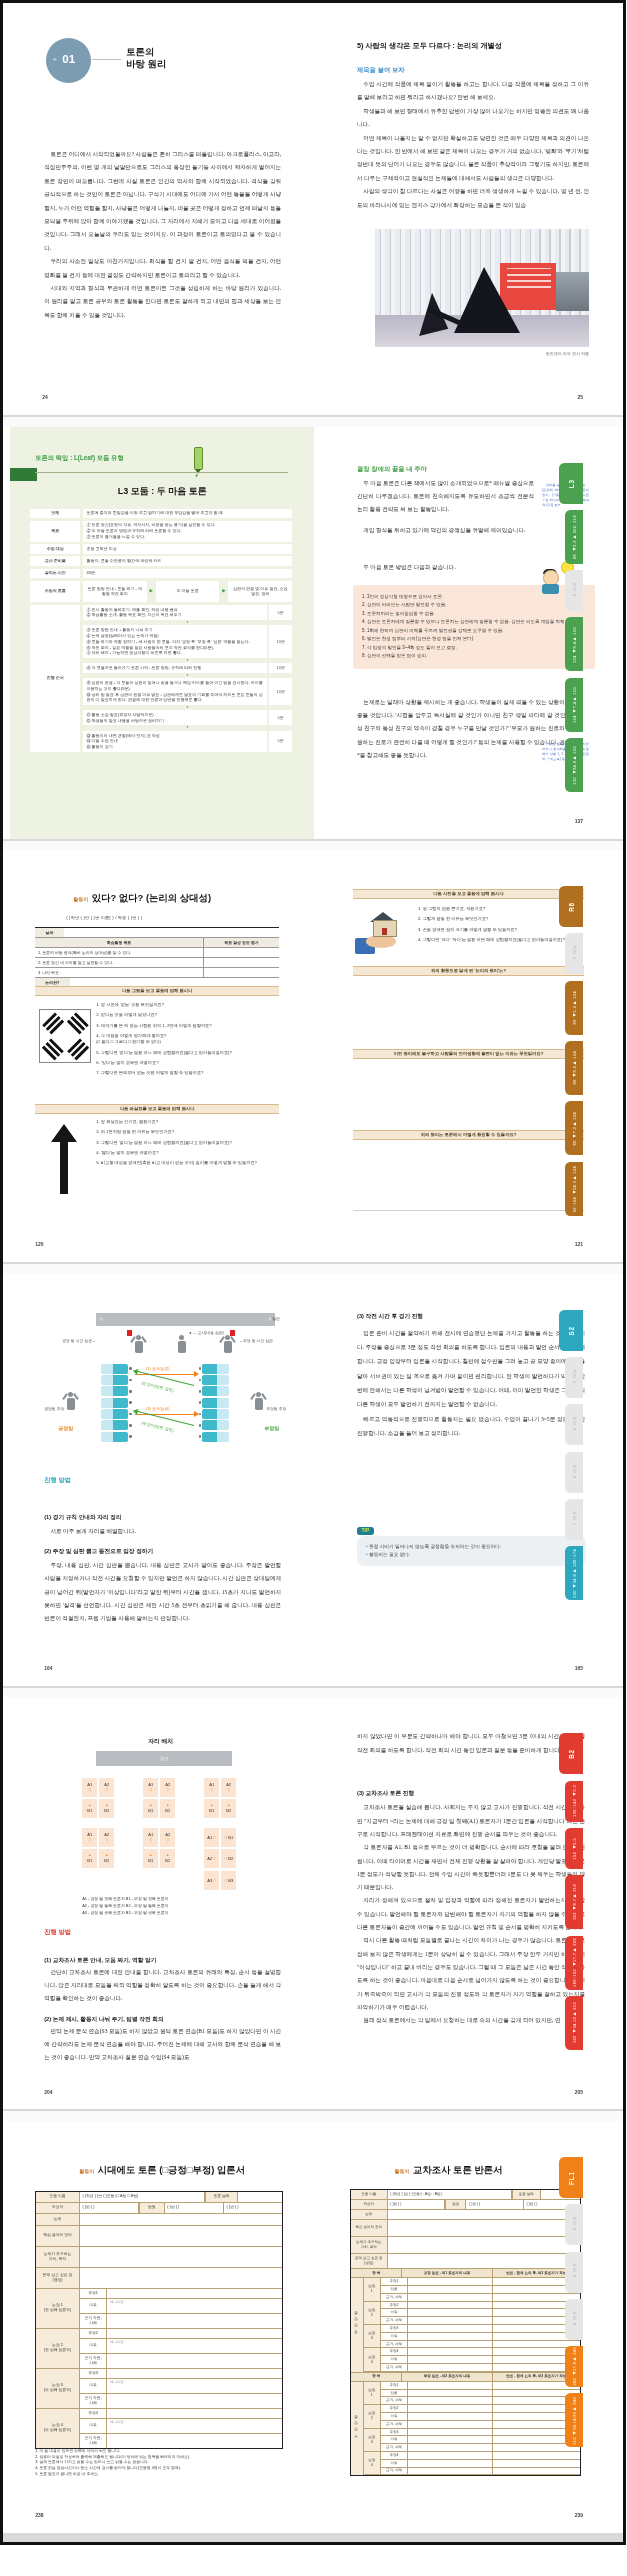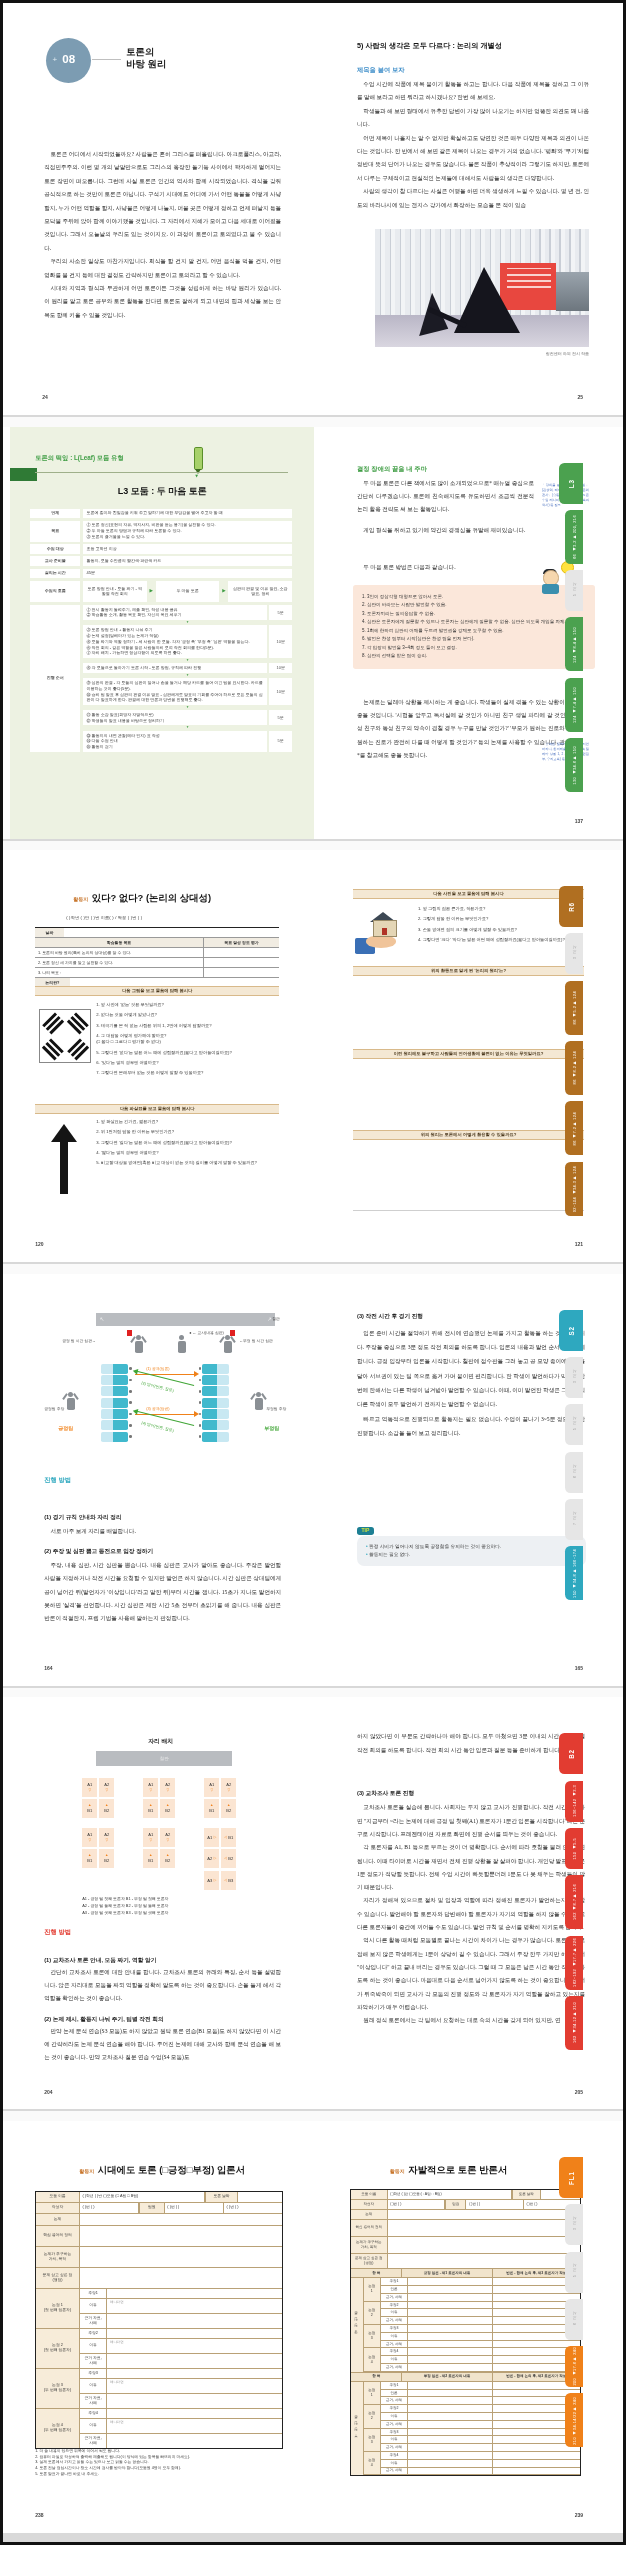--- a/index.html
+++ b/index.html
@@ -150,21 +150,21 @@
 </style>
 </head>
 <body>
 
 <div id="frame">
 
   <div class="spread">
     <div class="pg lp">
       <div class="badge">
         <span class="plus">+</span>
-        <div class="num">08</div>
+        <div class="num">01</div>
       </div>
       <div class="conn"></div>
       <div class="ch-title pre">토론의
 바탕 원리</div>
       <div class="body" style="position:absolute;left:34px;top:145px;width:237px;">
           <p>토론은 어디에서 시작되었을까요? 사람들은 흔히 그리스를 떠올립니다. 아크로폴리스, 아고라, 직접민주주의. 이런 몇 개의 낱말만으로도 그리스의 웅장한 돌기둥 사이에서 왁자하게 벌어지는 토론 장면이 떠오릅니다. 그런데 사실 토론은 인간의 역사와 함께 시작되었습니다. 격식을 갖춰 공식적으로 하는 것만이 토론은 아닙니다. 구석기 시대에도 어디에 가서 어떤 동물을 어떻게 사냥할지, 누가 어떤 역할을 할지, 사냥물은 어떻게 나눌지, 머물 곳은 어떻게 정하고 언제 떠날지 등을 모닥불 주위에 앉아 함께 이야기했을 것입니다. 그 자리에서 지혜가 모이고 다음 세대로 이어졌을 것입니다. 그래서 오늘날의 우리도 있는 것이지요. 이 과정이 토론이고 토의였다고 볼 수 있습니다.</p>
           <p>우리의 사소한 일상도 마찬가지입니다. 회식을 할 건지 말 건지, 어떤 음식을 먹을 건지, 어떤 영화를 볼 건지 등에 대한 결정도 간략하지만 토론이고 토의라고 할 수 있습니다.</p>
           <p>시대와 지역과 형식과 무관하게 어떤 토론이든 그것을 성립하게 하는 바탕 원리가 있습니다. 이 원리를 알고 토론 공부와 토론 활동을 한다면 토론도 잘하게 되고 내면의 힘과 세상을 보는 안목도 함께 키울 수 있을 것입니다.</p>
         </div>
       <div class="pnum" style="left:32px;">24</div>
@@ -872,21 +872,21 @@
           <div>1. 더 쓸 내용이 있으면 뒤쪽에 이어서 써도 됩니다.</div>
           <div>2. 컴퓨터 파일로 작성하여 출력해 제출해도 됩니다(이 양식에 있는 항목을 빠뜨리지 마세요).</div>
           <div>3. 실제 토론에서 가지고 읽을 수는 있으나 보고 읽을 수는 없습니다.</div>
           <div>4. 토론 전날 점심시간이나 청소 시간에 검사를 받아야 합니다(모둠원 4명이 모두 함께).</div>
           <div>5. 토론 발표가 끝나면 바로 내 주세요.</div>
         </div>
       <div class="pnum" style="left:25px;">238</div>
     </div>
     <div class="pg rp">
       <div style="position:absolute;left:0;top:39px;width:269px;text-align:center;">
-        <span class="ws-label">활동지</span><span class="ws-title">자발적으로 토론 반론서</span>
+        <span class="ws-label">활동지</span><span class="ws-title">교차조사 토론 반론서</span>
       </div>
       <div class="form" style="left:36px;top:68px;width:229px;font-size:3.5px;">
         <div class="fr" style="height:9px;">
           <div class="fl" style="flex:0 0 32px;">모둠 이름</div>
           <div class="fc" style="flex:1;">(   )학년 (   )반    (   )모둠 (□ A팀  □ B팀)</div>
           <div class="fl" style="flex:0 0 23px;border-left:0.4px solid #b9a176;">토론 날짜</div>
           <div class="fc" style="flex:0 0 34px;"></div>
         </div>
         <div class="fr" style="height:9px;">
           <div class="fl" style="flex:0 0 32px;">작성자</div>

